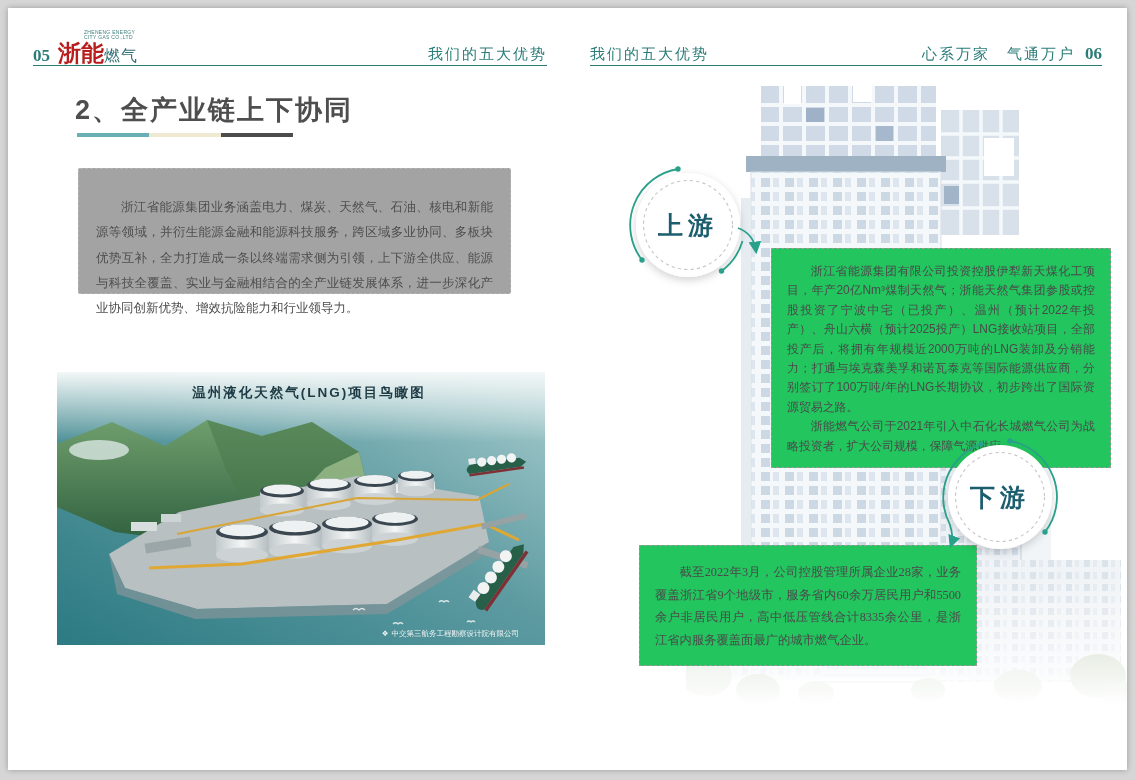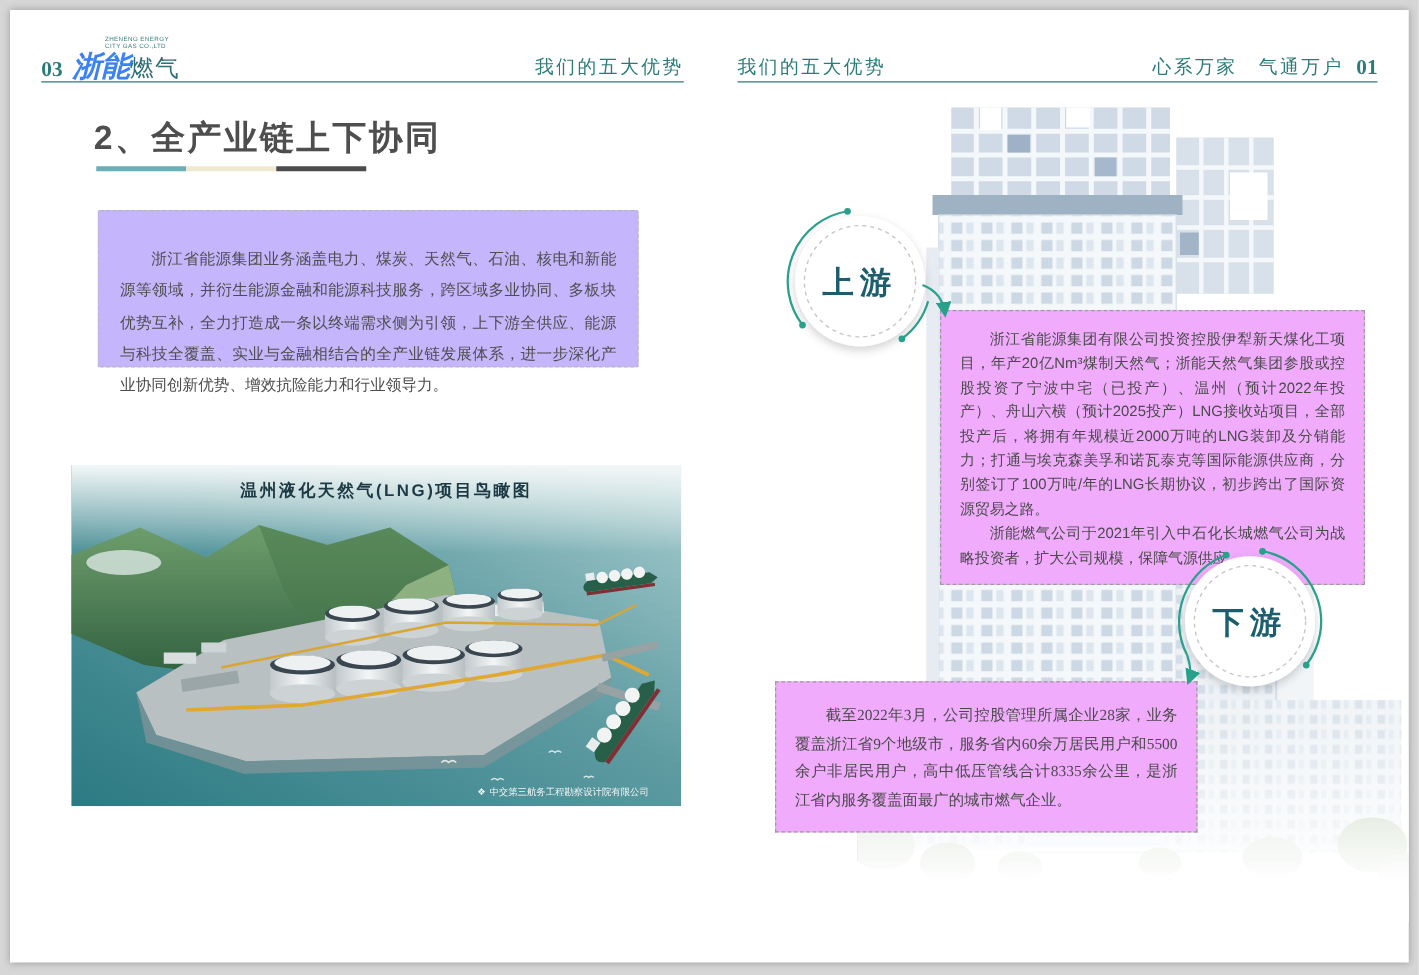--- a/index.html
+++ b/index.html
@@ -15,59 +15,59 @@
   .hdr { position:absolute; top:22px; height:36px; display:flex; align-items:flex-end; border-bottom:1.5px solid #2b7c79; }
   .page-left  .hdr { left:25px; width:514px; }
   .page-right .hdr { left:22px; width:512px; justify-content:space-between; }
   .pagenum { font-family:"Liberation Serif","DejaVu Serif",serif; font-weight:bold; font-size:17px; color:#2b7c79; line-height:1; padding-bottom:1px; }
   .hdr-title { font-family:"Liberation Serif","DejaVu Serif",serif; font-weight:normal; font-size:15px; color:#2b7c79; letter-spacing:2px; line-height:1.2; padding-bottom:2px; }
   .page-left .hdr-title.right-align { margin-left:auto; }
   .hdr-right-group { display:flex; gap:10px; }
   .logo { display:flex; flex-direction:column; margin-left:8px; line-height:1; color:#2f6e74; }
   .logo-en { font-size:5px; letter-spacing:.3px; line-height:1.15; color:#3a7d7a; margin-left:26px; }
   .logo-zh { font-size:20px; line-height:1; margin-top:1px; white-space:nowrap; }
-  .logo-zh .script { font-family:"Liberation Serif","DejaVu Serif",serif; font-style:italic; font-weight:bold; font-size:23px; color:#3b82f6; }
-  .logo-zh .rest { font-family:"Liberation Serif","DejaVu Serif",serif; font-size:19px; color:#2f6e74; letter-spacing:1px; }
+  .logo-zh .script { font-family:"Liberation Serif","DejaVu Serif",serif; font-weight:bold; font-size:23px; color:#b91c1c; }
+  .logo-zh .rest { font-family:"Liberation Serif","DejaVu Serif",serif; font-size:16px; color:#2f6e74; letter-spacing:1px; }
 
   
   .section-title { position:absolute; left:67px; top:84px; }
   .section-title h1 { font-size:27px; font-weight:bold; color:#4e4e4e; letter-spacing:2px; }
   .title-bar { display:flex; margin-top:5px; margin-left:2px; }
   .title-bar span { width:72px; height:3.5px; display:block; }
   .seg-teal  { background:#68b0b6; }
   .seg-cream { background:#efe9d2; }
   .seg-dark  { background:#4c4c4c; }
 
-  .intro-box { position:absolute; left:70px; top:160px; width:433px; height:126px; border:1.5px dashed #b5b5b5; border-radius:2px; padding:26px 17px 0 17px; background:#c4b5fd; }
+  .intro-box { position:absolute; left:70px; top:160px; width:433px; height:126px; border:1.5px dashed #b5b5b5; border-radius:2px; padding:26px 17px 0 17px; background:#a3a3a3; }
   .intro-box p { font-size:12.5px; line-height:2.02; color:#4e4e4e; text-align:justify; text-indent:2em; }
 
   .figure { position:absolute; left:49px; top:364px; width:488px; height:273px; }
 
   
   .building { position:absolute; left:118px; top:70px; width:445px; height:660px; z-index:1; }
-  .note-box { position:absolute; background:#f0abfc; border:1px dashed #9c9c9c; z-index:2; }
+  .note-box { position:absolute; background:#22c55e; border:1px dashed #9c9c9c; z-index:2;margin-left:19px; }
   .note-box p { color:#4a4a4a; text-align:justify; text-indent:2em; }
   .upstream-box { left:184px; top:240px; width:340px; padding:13px 15px 11px 15px; }
   .upstream-box p { font-size:11.9px; line-height:1.63; }
   .downstream-box { left:52px; top:537px; width:338px; padding:15px 15px 13px 15px; }
   .downstream-box p { font-size:12.3px; line-height:1.85;font-family:Liberation Serif, serif; }
   .badge-svg { position:absolute; z-index:3; }
   .badge-upstream { left:38px; top:142px; }
   .badge-downstream { left:355px; top:417px; }
   .badge-label { font-family:"Liberation Serif","DejaVu Serif",serif; }
 </style>
 </head>
 <body>
 
 <div class="spread">
 
   <div class="page page-left">
 
     <div class="hdr">
-      <div class="pagenum">03</div>
+      <div class="pagenum">05</div>
       <div class="logo">
         <div class="logo-en">ZHENENG ENERGY</div>
         <div class="logo-en">CITY GAS CO.,LTD</div>
         <div class="logo-zh"><span class="script">浙能</span><span class="rest">燃气</span></div>
       </div>
       <div class="hdr-title right-align">我们的五大优势</div>
     </div>
 
     <div class="section-title">
       <h1>2、全产业链上下协同</h1>
@@ -216,21 +216,21 @@
       <text x="462" y="264" text-anchor="end" font-size="7.5" fill="#f2f6f6"><tspan>❖</tspan><tspan dx="3">中交第三航务工程勘察设计院有限公司</tspan></text>
     </svg>
   </div>
 
   <div class="page page-right">
 
     <div class="hdr">
       <div class="hdr-title">我们的五大优势</div>
       <div class="hdr-right-group">
         <div class="hdr-title">心系万家　气通万户</div>
-        <div class="pagenum">01</div>
+        <div class="pagenum">06</div>
       </div>
     </div>
 
     <svg class="building" viewBox="0 0 445 660">
       <defs>
         <linearGradient id="bfade" x1="0" y1="0" x2="0" y2="1">
           <stop offset="0" stop-color="#ffffff" stop-opacity="0"></stop>
           <stop offset="0.8" stop-color="#ffffff" stop-opacity="1"></stop>
         </linearGradient>
         <pattern id="winA" width="24" height="14" patternUnits="userSpaceOnUse">

